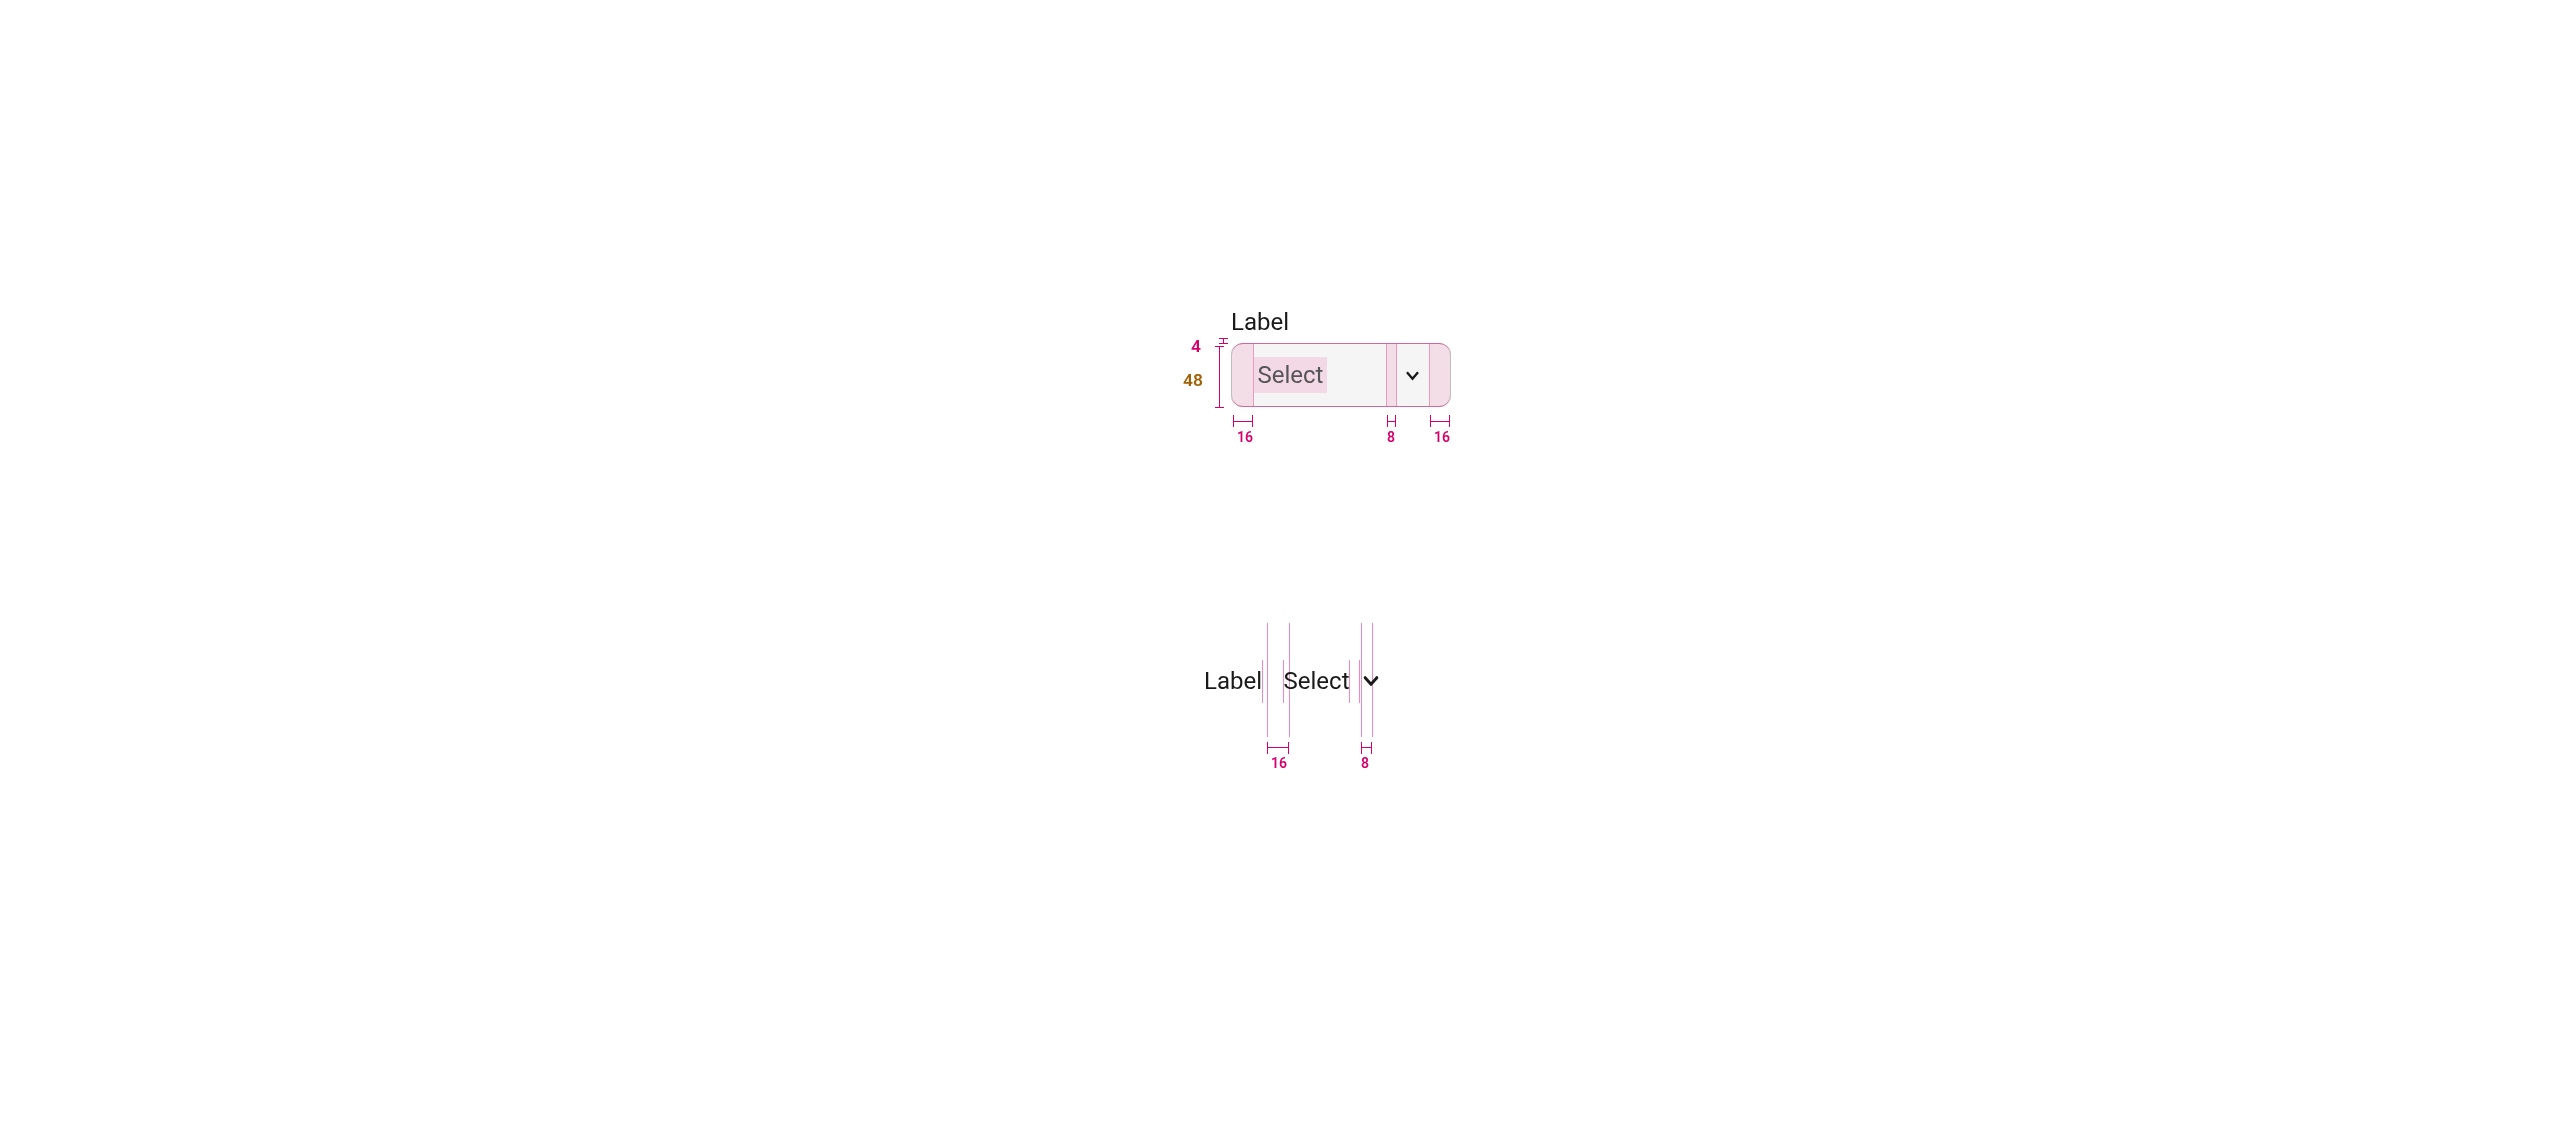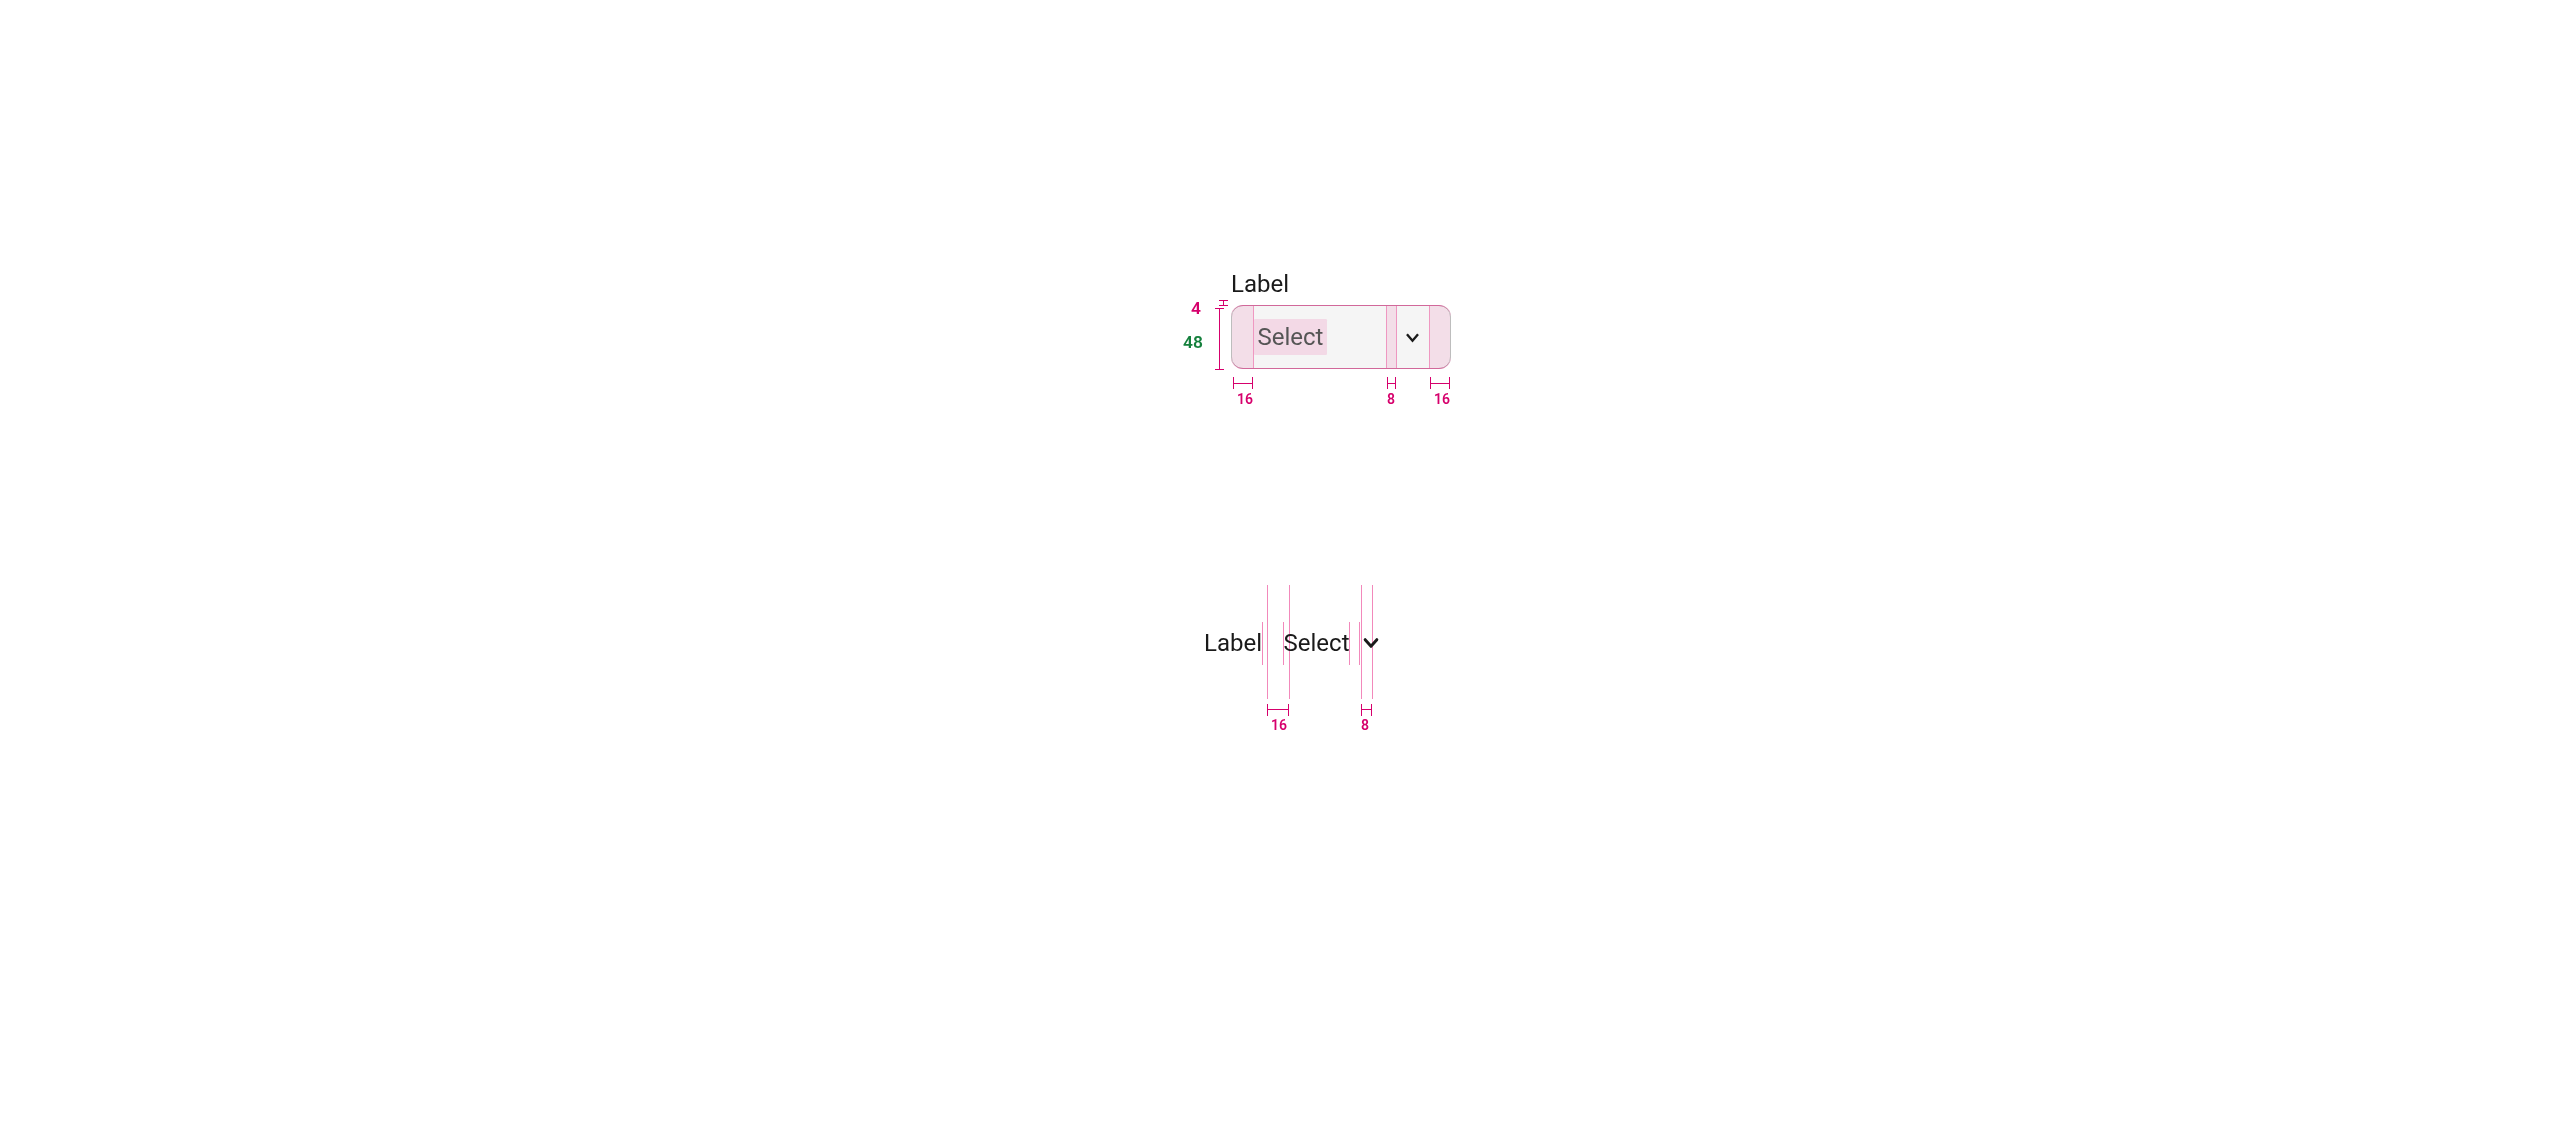--- a/index.html
+++ b/index.html
@@ -13,20 +13,21 @@
   .canvas {
     position: absolute;
     left: 50%;
     top: 50%;
     transform: translate(-50%, -50%);
     width: 470px;
     height: 604px;
   }
   .spec-box {
     position: absolute;
+    margin-top: 38px;
   }
 
   
   .spec1 { left: 114px; top: 6.7px; width: 322px; height: 201px; }
 
   .label1 {
     position: absolute;
     left: 64px;
     top: 0;
     font-size: 24px;
@@ -99,21 +100,21 @@
     position: relative; width: 1.3px; background:#d6006c; margin:0 auto;
   }
   .ibeam-v::before, .ibeam-v::after {
     content:""; position:absolute; left:-4px; width:9.4px; height:1.3px; background:#d6006c;
   }
   .ibeam-v::before{ top:0; } .ibeam-v::after{ bottom:0; }
 
   
   .vdim-48 {
     position:absolute; left: 16px; top: 62px;
-    color:#15803d; font-size:17.4px; font-weight:600;
+    color:#a16207; font-size:17.4px; font-weight:600;
   }
   .vdim-48-bar { position:absolute; left: 52px; top: 38px; }
 
   
   .hdim-row1 { position:absolute; top: 107px; left:0; width:100%; }
   .hbracket{
     position:absolute; top:0; height:12px; border-left:1.3px solid #d6006c; border-right:1.3px solid #d6006c;
   }
   .hbracket::after{
     content:""; position:absolute; left:0; right:0; top:5.4px; height:1.3px; background:#d6006c;

